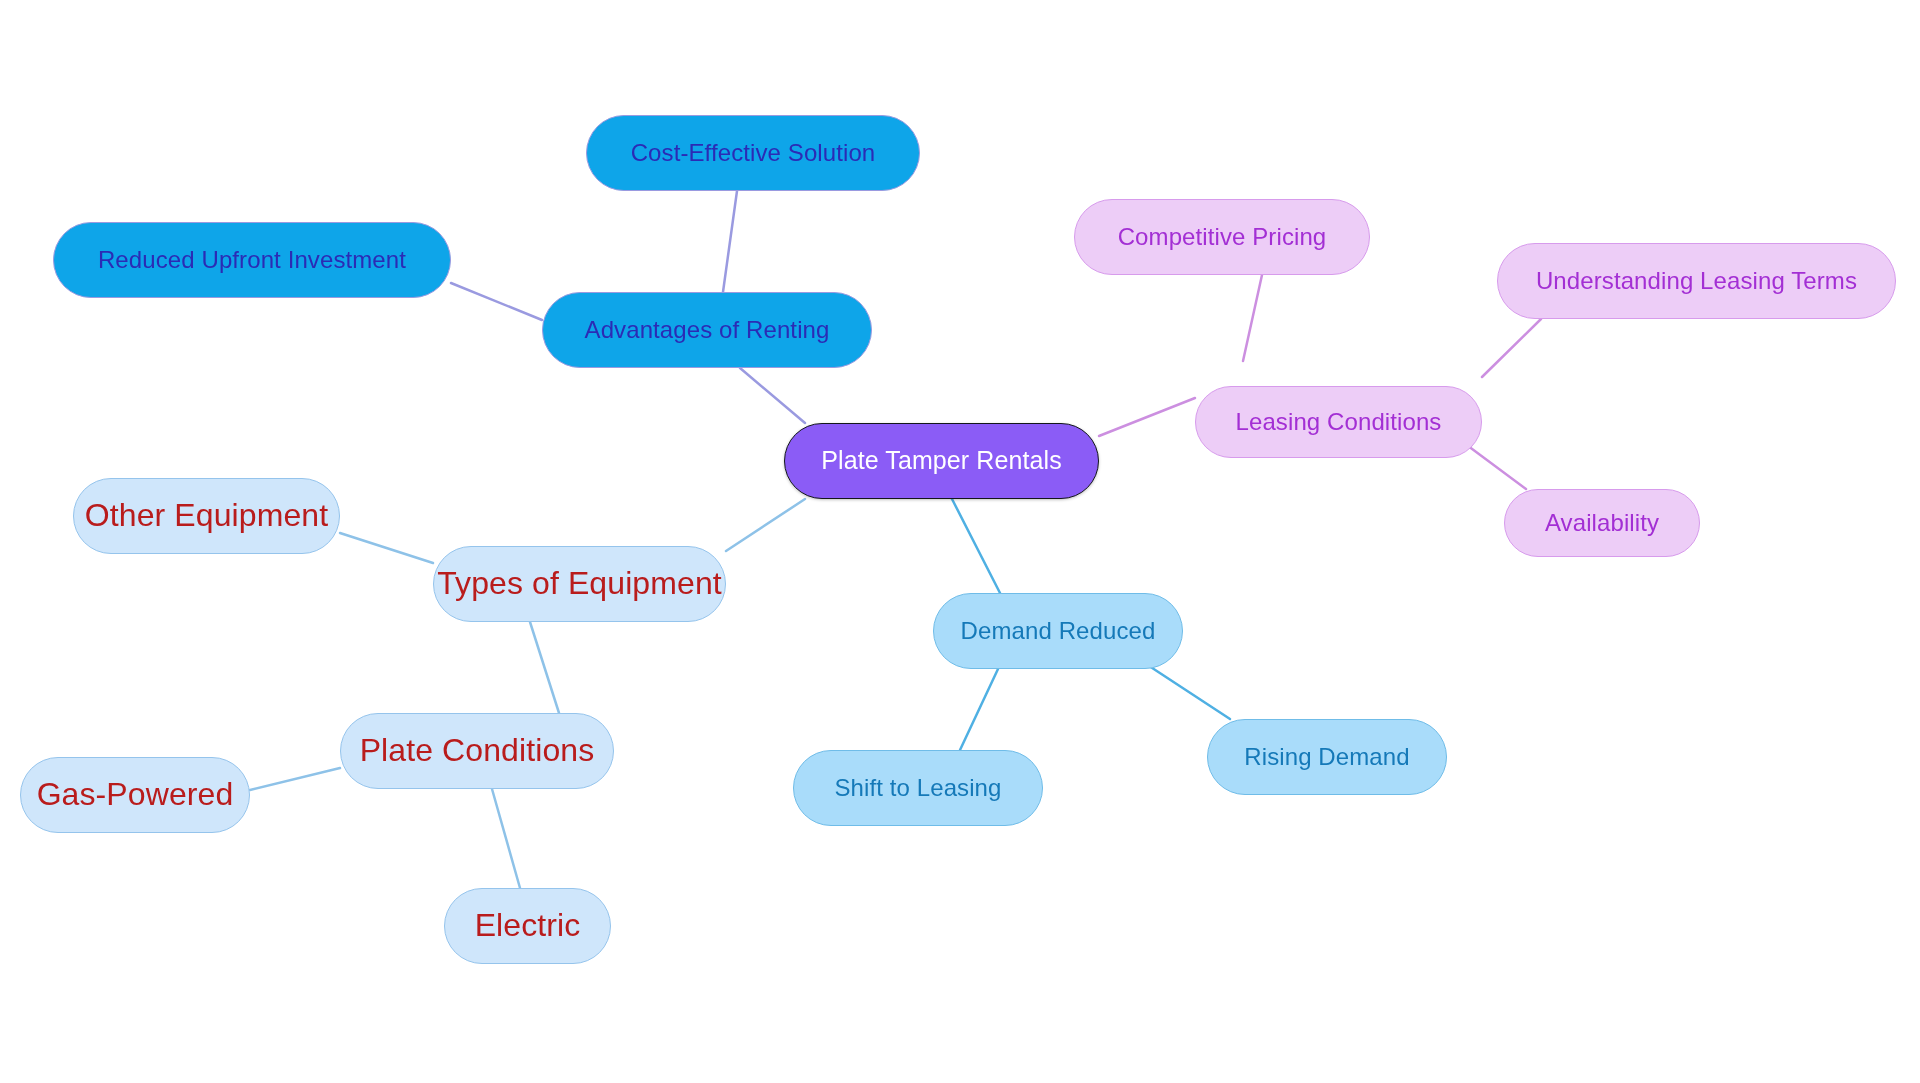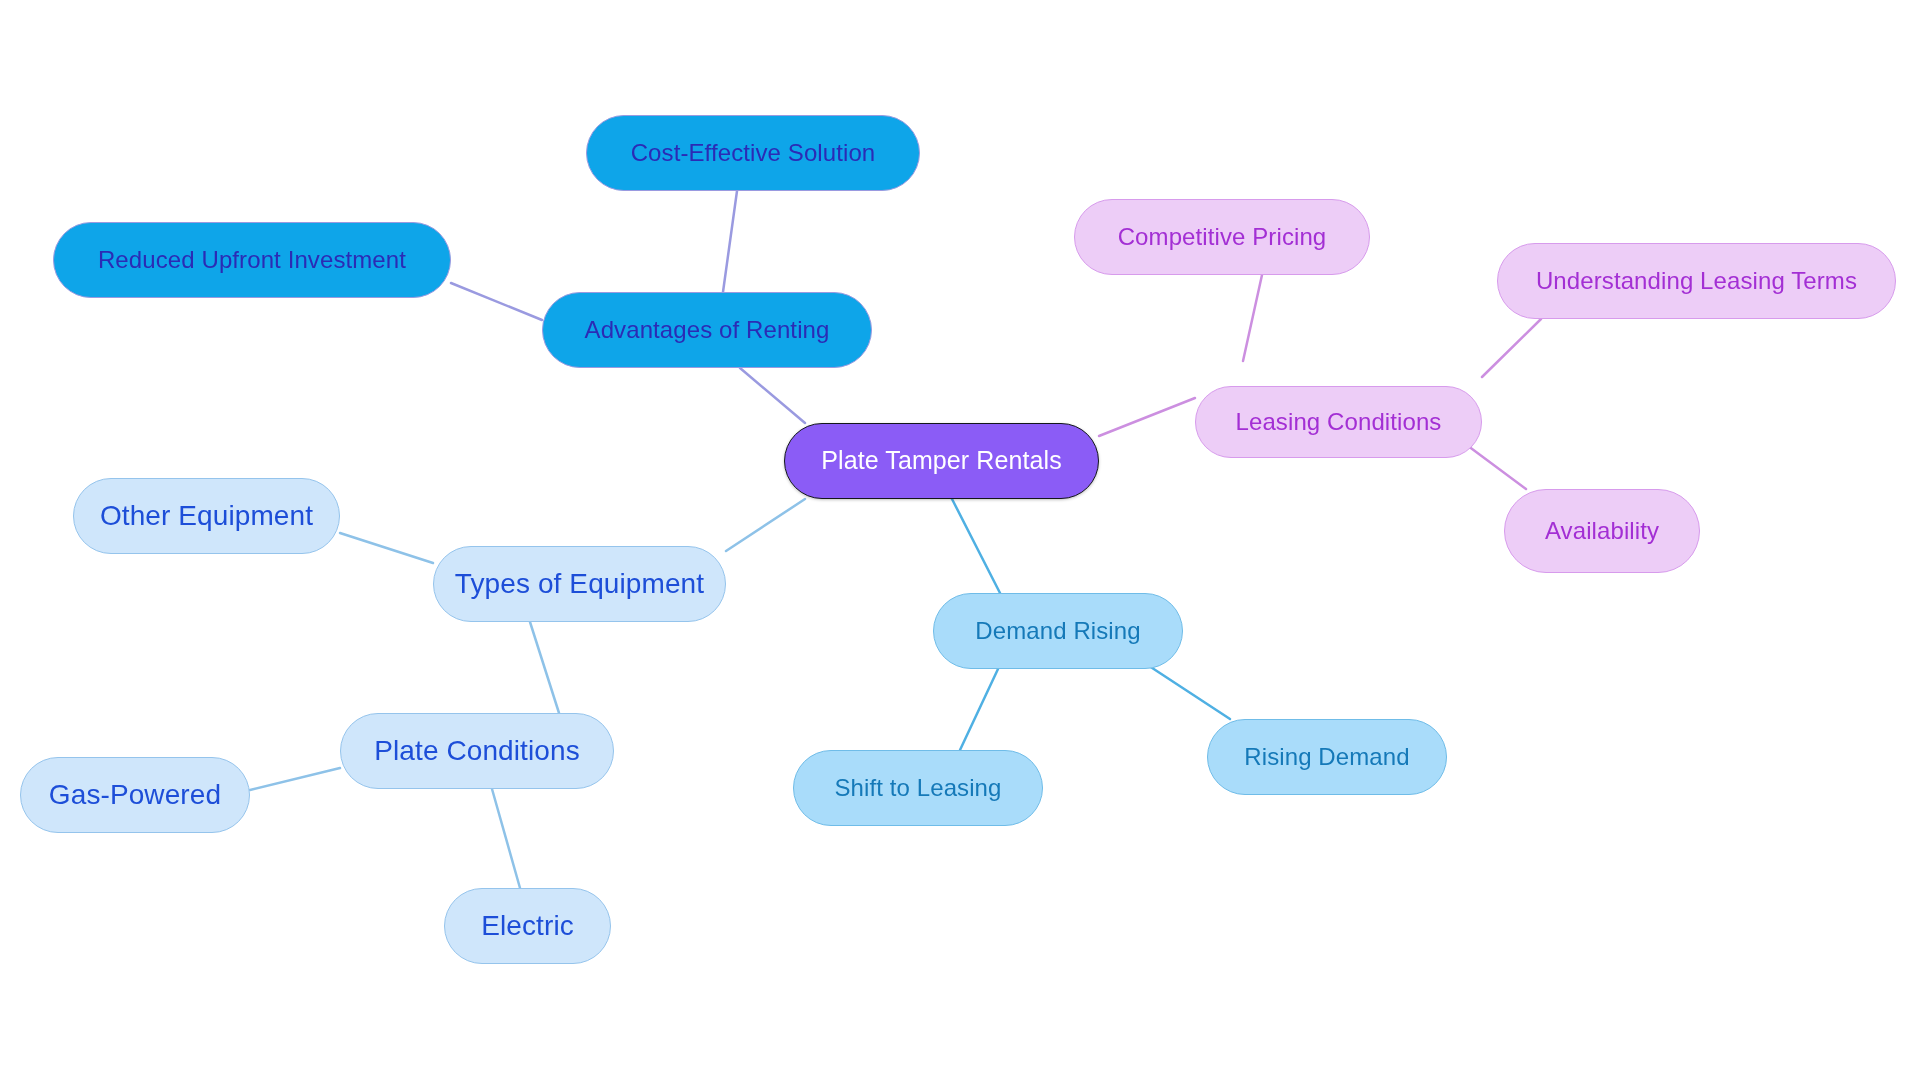--- a/index.html
+++ b/index.html
@@ -59,22 +59,22 @@
   }
   .node-orchid {
     background: #edcdf7;
     border-color: #d79bec;
     color: #a32fd4;
     font-size: 24px;
   }
   .node-lightblue {
     background: #cfe6fb;
     border-color: #95c4ec;
-    color: #1d4ed8;
-    font-size: 28px;
+    color: #b91c1c;
+    font-size: 32px;
   }
   .node-skyblue {
     background: #a9dcfa;
     border-color: #6fbce8;
     color: #1579b8;
     font-size: 24px;
   }
 </style>
 </head>
 <body>
@@ -112,40 +112,40 @@
       </div>
       <div class="node node-orchid" style="left: 1195px; top: 361px; width: 287px; height: 72px; margin-top: 25px;">
         <span class="node-label">Leasing Conditions</span>
       </div>
       <div class="node node-orchid" style="left: 1074px; top: 199px; width: 296px; height: 76px;">
         <span class="node-label">Competitive Pricing</span>
       </div>
       <div class="node node-orchid" style="left: 1497px; top: 243px; width: 399px; height: 76px;">
         <span class="node-label">Understanding Leasing Terms</span>
       </div>
-      <div class="node node-orchid" style="left: 1504px; top: 489px; width: 196px; height: 84px;">
+      <div class="node node-orchid" style="left: 1504px; top: 489px; width: 196px; height: 68px;">
         <span class="node-label">Availability</span>
       </div>
       <div class="node node-lightblue" style="left: 433px; top: 546px; width: 293px; height: 76px;">
         <span class="node-label">Types of Equipment</span>
       </div>
       <div class="node node-lightblue" style="left: 73px; top: 478px; width: 267px; height: 76px;">
         <span class="node-label">Other Equipment</span>
       </div>
       <div class="node node-lightblue" style="left: 340px; top: 713px; width: 274px; height: 76px;">
         <span class="node-label">Plate Conditions</span>
       </div>
       <div class="node node-lightblue" style="left: 20px; top: 757px; width: 230px; height: 76px; justify-content: center;">
         <span class="node-label">Gas-Powered</span>
       </div>
       <div class="node node-lightblue" style="left: 444px; top: 888px; width: 167px; height: 76px;">
         <span class="node-label">Electric</span>
       </div>
       <div class="node node-skyblue" style="left: 933px; top: 593px; width: 250px; height: 76px;">
-        <span class="node-label">Demand Rising</span>
+        <span class="node-label">Demand Reduced</span>
       </div>
       <div class="node node-skyblue" style="left: 793px; top: 750px; width: 250px; height: 76px;">
         <span class="node-label">Shift to Leasing</span>
       </div>
       <div class="node node-skyblue" style="left: 1207px; top: 719px; width: 240px; height: 76px;">
         <span class="node-label">Rising Demand</span>
       </div>
     </div>
 </div>
 

